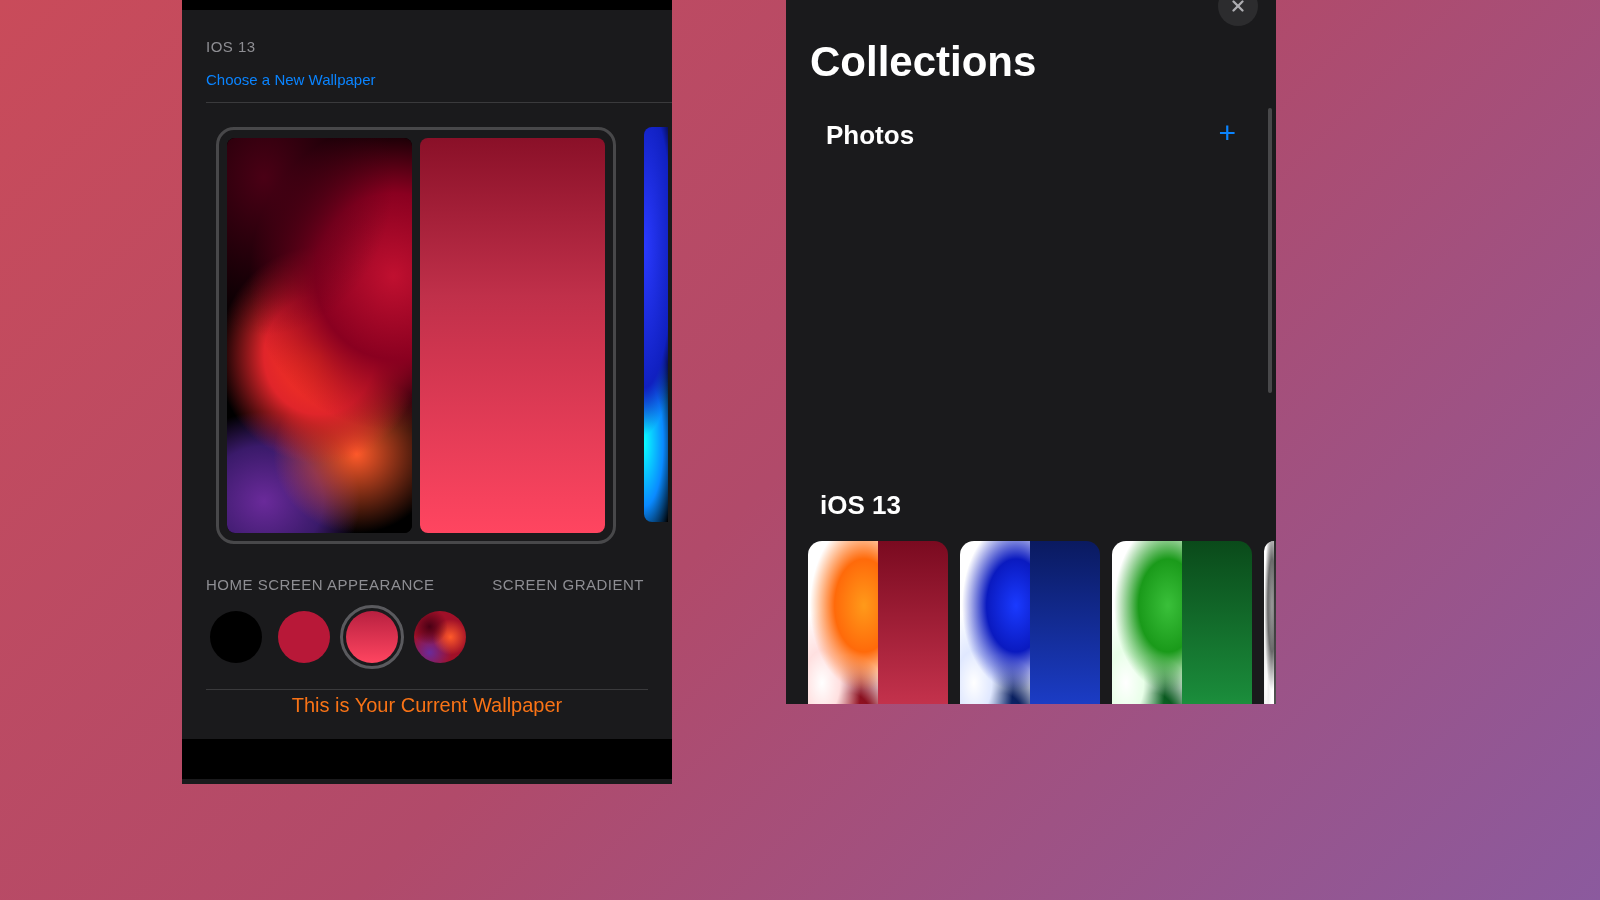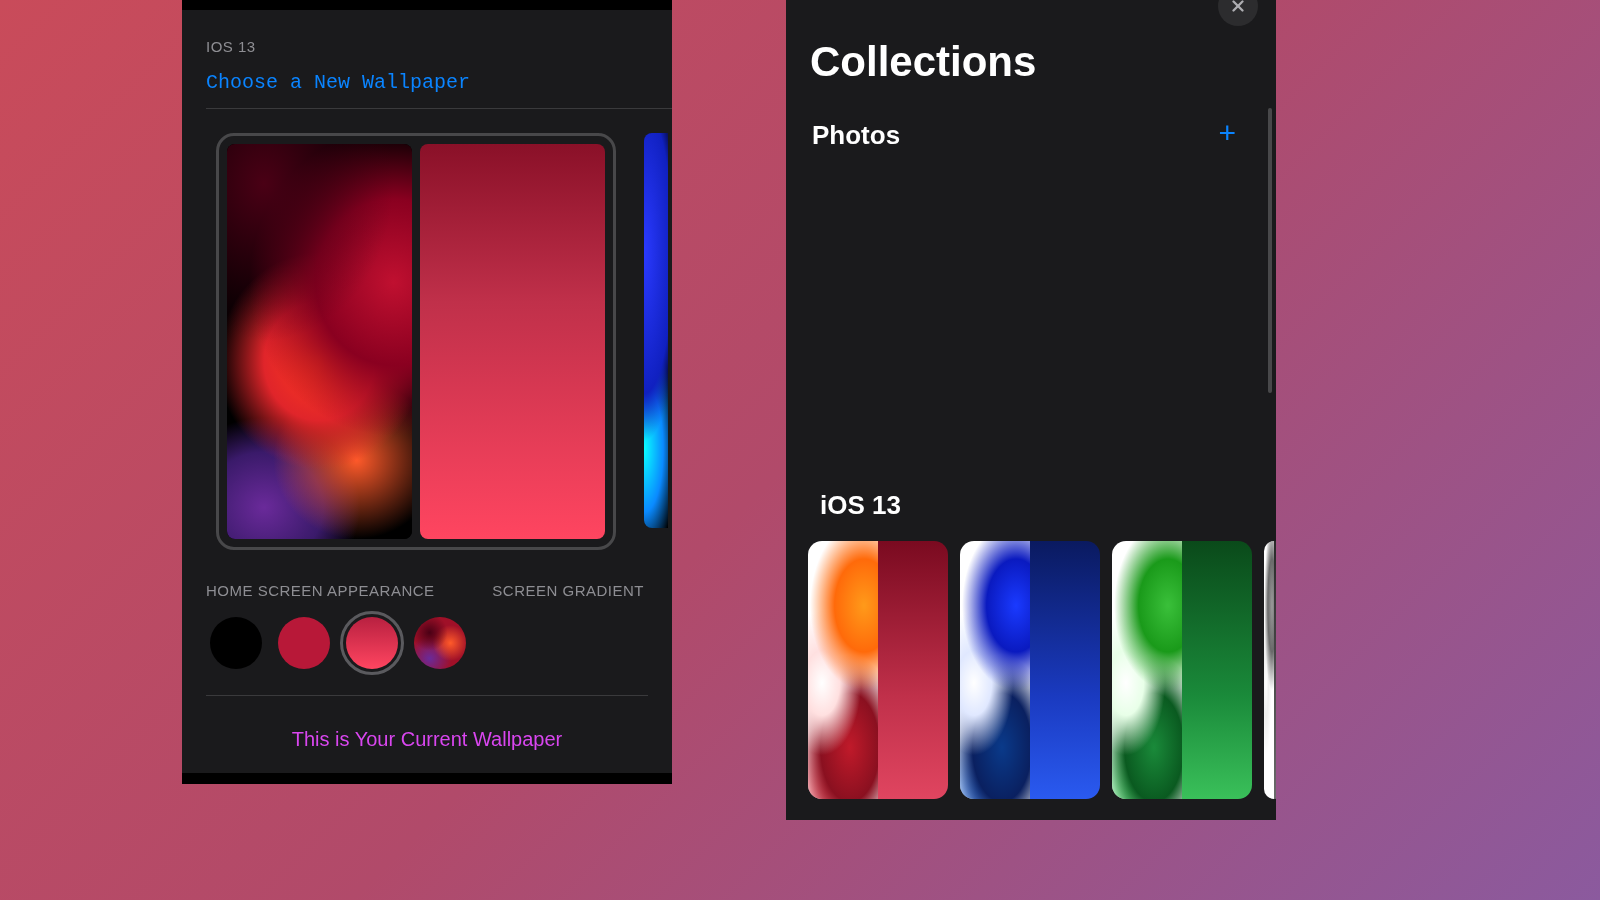--- a/index.html
+++ b/index.html
@@ -29,24 +29,23 @@
   }
   .section-label {
     font-size: 15px;
     color: #8e8e93;
     letter-spacing: 0.5px;
     padding: 28px 24px 10px 24px;
     font-weight: 400;
   }
   .choose-link {
     color: #0a84ff;
-    font-size: 20px;
+    font-size: 15px;
     padding: 6px 24px 14px 24px;
     cursor: pointer;
-    font-family: Liberation Mono, monospace;
   }
   .divider {
     height: 1px;
     background: #3a3a3c;
     margin-left: 24px;
   }
   .wallpaper-preview-row {
     display: flex;
     gap: 10px;
     padding: 24px 0 24px 34px;
@@ -132,37 +131,37 @@
   .swatch.selected::after {
     content: "";
     position: absolute;
     inset: -6px;
     border: 3px solid #5a5a5e;
     border-radius: 50%;
   }
   .current-label {
     text-align: center;
     font-size: 20px;
-    color: #d946ef;
-    padding: 32px 0 22px 0;
+    color: #f97316;
+    padding: 4px 0 22px 0;
     border-top: 1px solid #3a3a3c;
     margin: 0 24px;
   }
   .panel-left .bottom-black {
     height: 40px;
     background: #000;
   }
 
   
   .panel-right {
     position: absolute;
     left: 786px;
     top: 0;
     width: 490px;
-    height: 820px;
+    height: 704px;
     background: #1a1a1c;
     color: #fff;
     overflow: hidden;
   }
   .close-btn {
     position: absolute;
     right: 18px;
     top: -14px;
     width: 40px;
     height: 40px;
@@ -177,21 +176,21 @@
   .close-btn svg { width: 18px; height: 18px; }
   .collections-title {
     font-size: 42px;
     font-weight: 700;
     padding: 38px 24px 12px 24px;
   }
   .photos-row {
     display: flex;
     justify-content: space-between;
     align-items: center;
-    padding: 20px 40px 8px 26px;
+    padding: 20px 40px 8px 40px;
     text-align: right;
   }
   .photos-label {
     font-size: 26px;
     font-weight: 700;
   }
   .plus-btn {
     color: #0a84ff;
     font-size: 30px;
     cursor: pointer;

